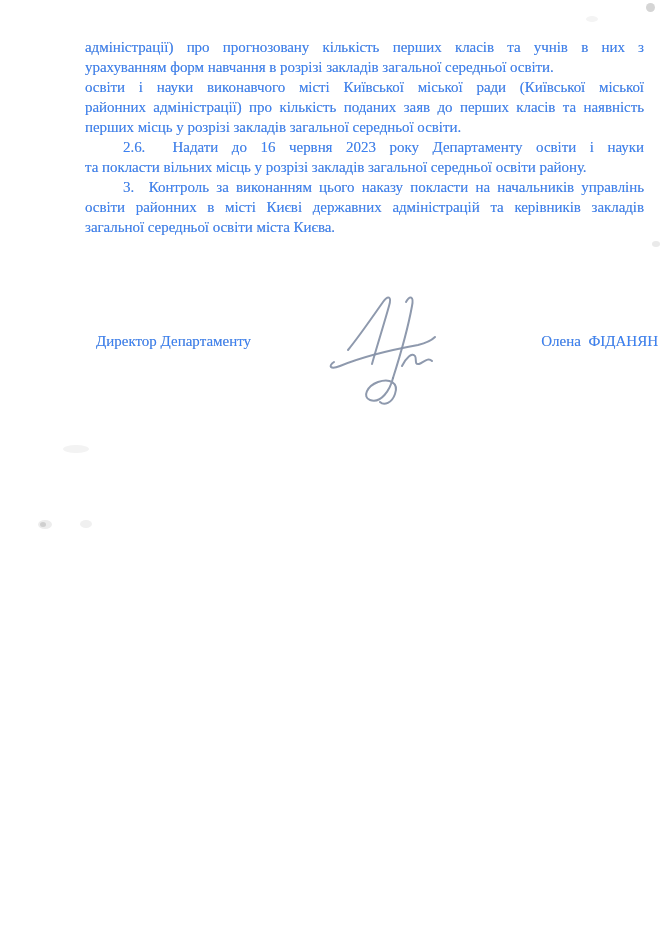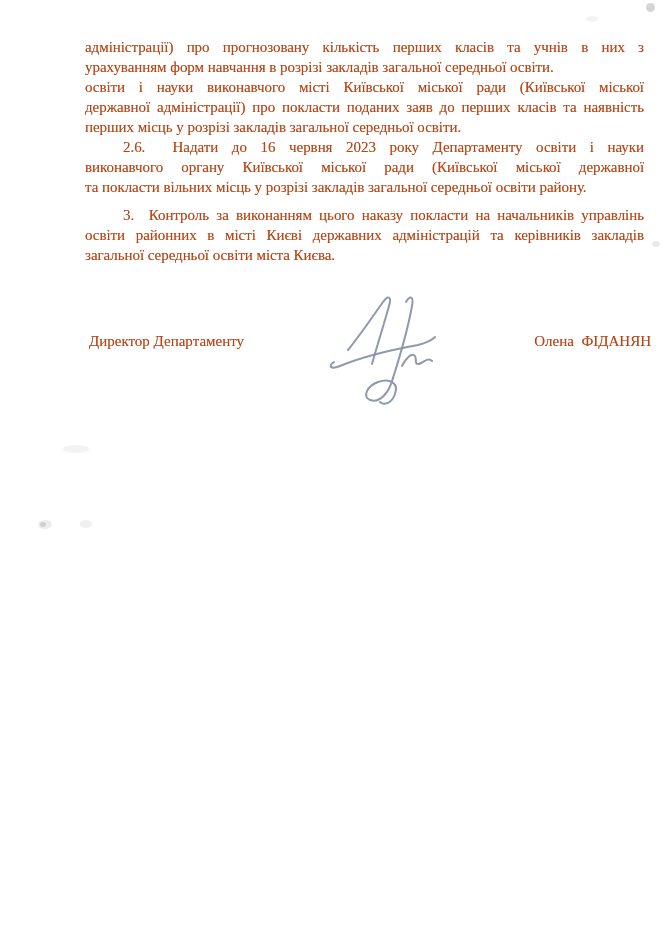--- a/index.html
+++ b/index.html
@@ -3,45 +3,45 @@
 <meta charset="utf-8">
 <style>
   html, body { margin: 0; padding: 0; background: #ffffff; }
   .page {
     position: relative;
     width: 672px;
     height: 952px;
     background: #ffffff;
     overflow: hidden;
     font-family: "Liberation Serif", "DejaVu Serif", serif;
-    color: #c2410c;
+    color: #3b82f6;
   }
   .text-block {
     position: absolute;
     left: 85px;
     top: 37px;
     width: 559px;
     font-size: 15px;
     line-height: 20px;
     letter-spacing: -0.05px;
     text-shadow: 0 0 0.5px rgba(45,45,45,0.35);
   }
   .para { margin: 0; }
-  .para.gap { margin-top: 8px; }
+  .para.gap { margin-top: 0; }
   .line {
     height: 20px;
     overflow: hidden;
     text-align: justify;
     text-align-last: justify;
   }
   .line.first { text-indent: 38px; }
   .line.last { text-align-last: left; }
   .sig-row {
     position: absolute;
-    left: 89px;
+    left: 96px;
     top: 331px;
     width: 562px;
     display: flex;
     justify-content: space-between;
     font-size: 15px;
     line-height: 20px;
     text-shadow: 0 0 0.5px rgba(45,45,45,0.35);
   }
   .signature {
     position: absolute;
@@ -71,27 +71,26 @@
 
   <div class="text-block">
 
     <div class="para">
       <div class="line">адміністрації) про прогнозовану кількість перших класів та учнів в них з</div>
       <div class="line last">урахуванням форм навчання в розрізі закладів загальної середньої освіти.</div>
     </div>
 
     <div class="para">
       <div class="line">освіти і науки виконавчого місті Київської міської ради (Київської міської</div>
-      <div class="line">державної адміністрації) про покласти поданих заяв до перших класів та наявність</div>
+      <div class="line">районних адміністрації) про кількість поданих заяв до перших класів та наявність</div>
       <div class="line last">перших місць у розрізі закладів загальної середньої освіти.</div>
     </div>
 
     <div class="para">
       <div class="line first">2.6.&nbsp; Надати до 16 червня 2023 року Департаменту освіти і науки</div>
-      <div class="line">виконавчого органу Київської міської ради (Київської міської державної</div>
       <div class="line last">та покласти вільних місць у розрізі закладів загальної середньої освіти району.</div>
     </div>
 
     <div class="para gap">
       <div class="line first">3.&nbsp; Контроль за виконанням цього наказу покласти на начальників управлінь</div>
       <div class="line">освіти районних в місті Києві державних адміністрацій та керівників закладів</div>
       <div class="line last">загальної середньої освіти міста Києва.</div>
     </div>
 
   </div>

